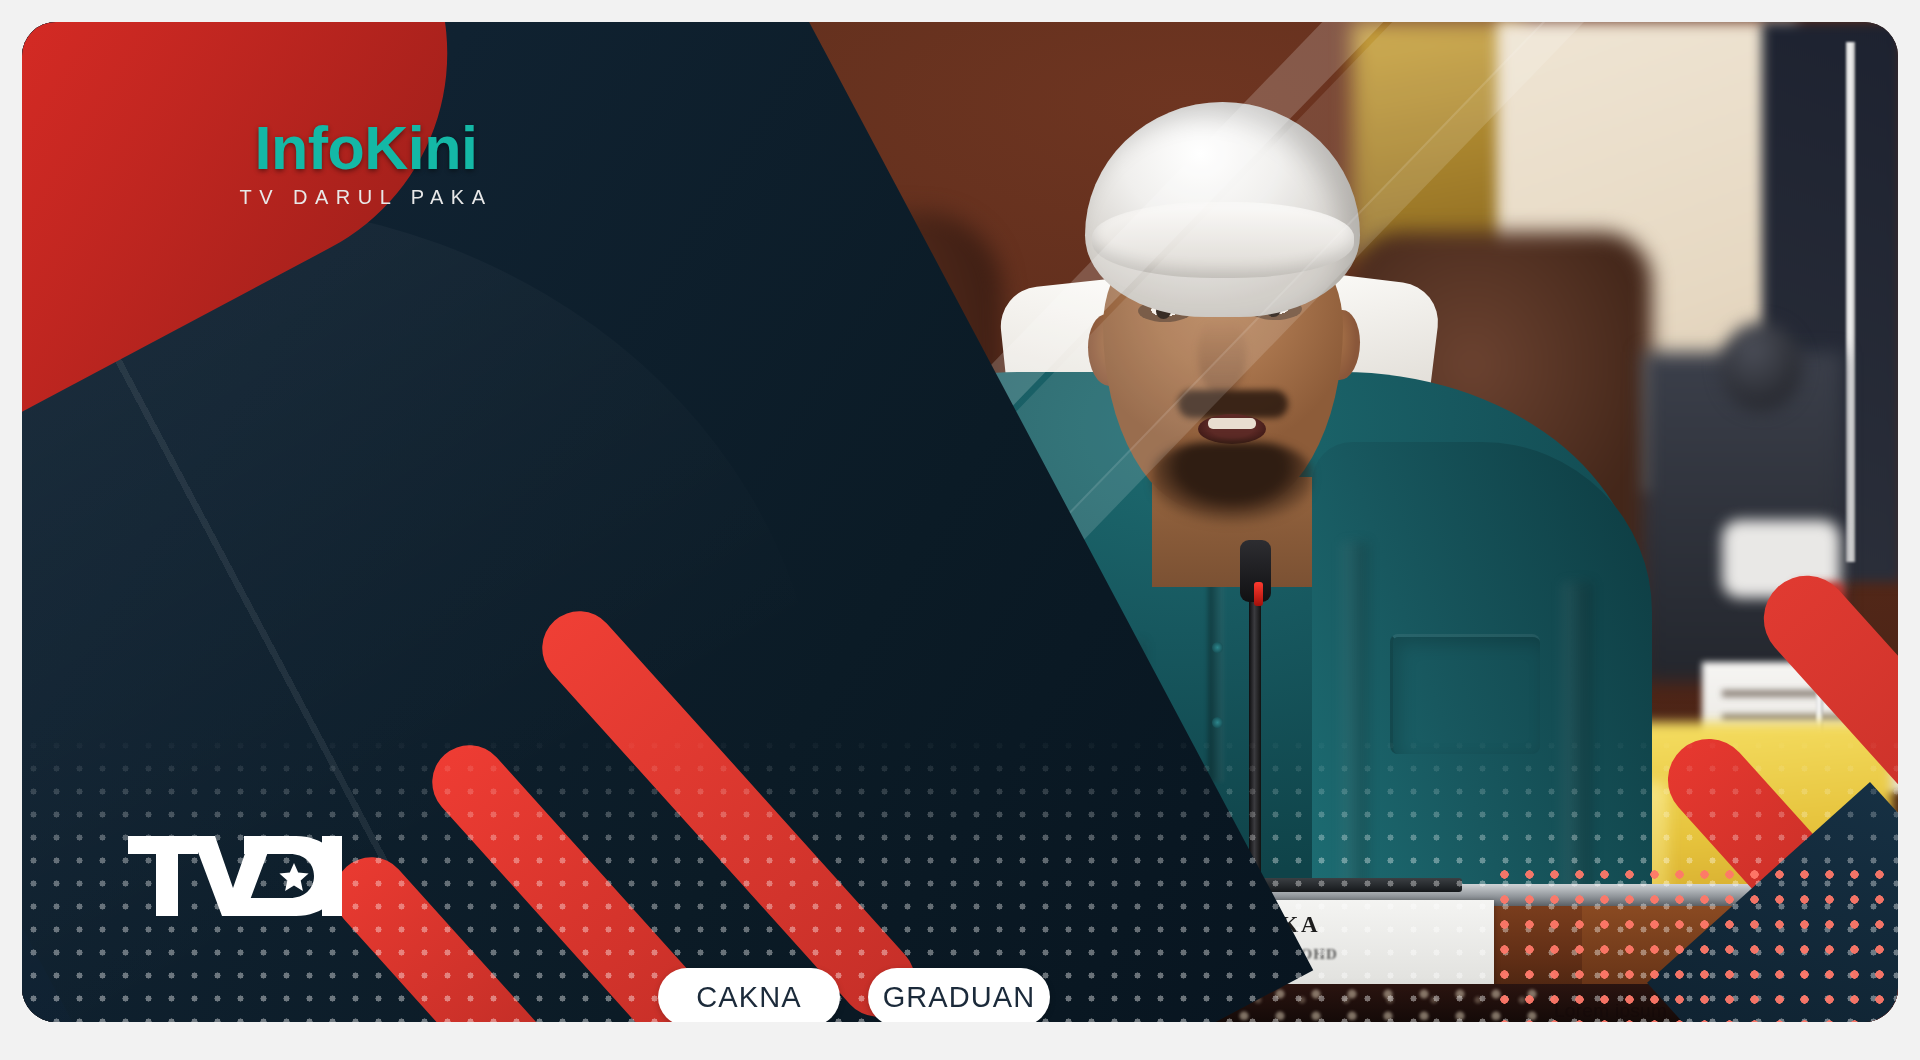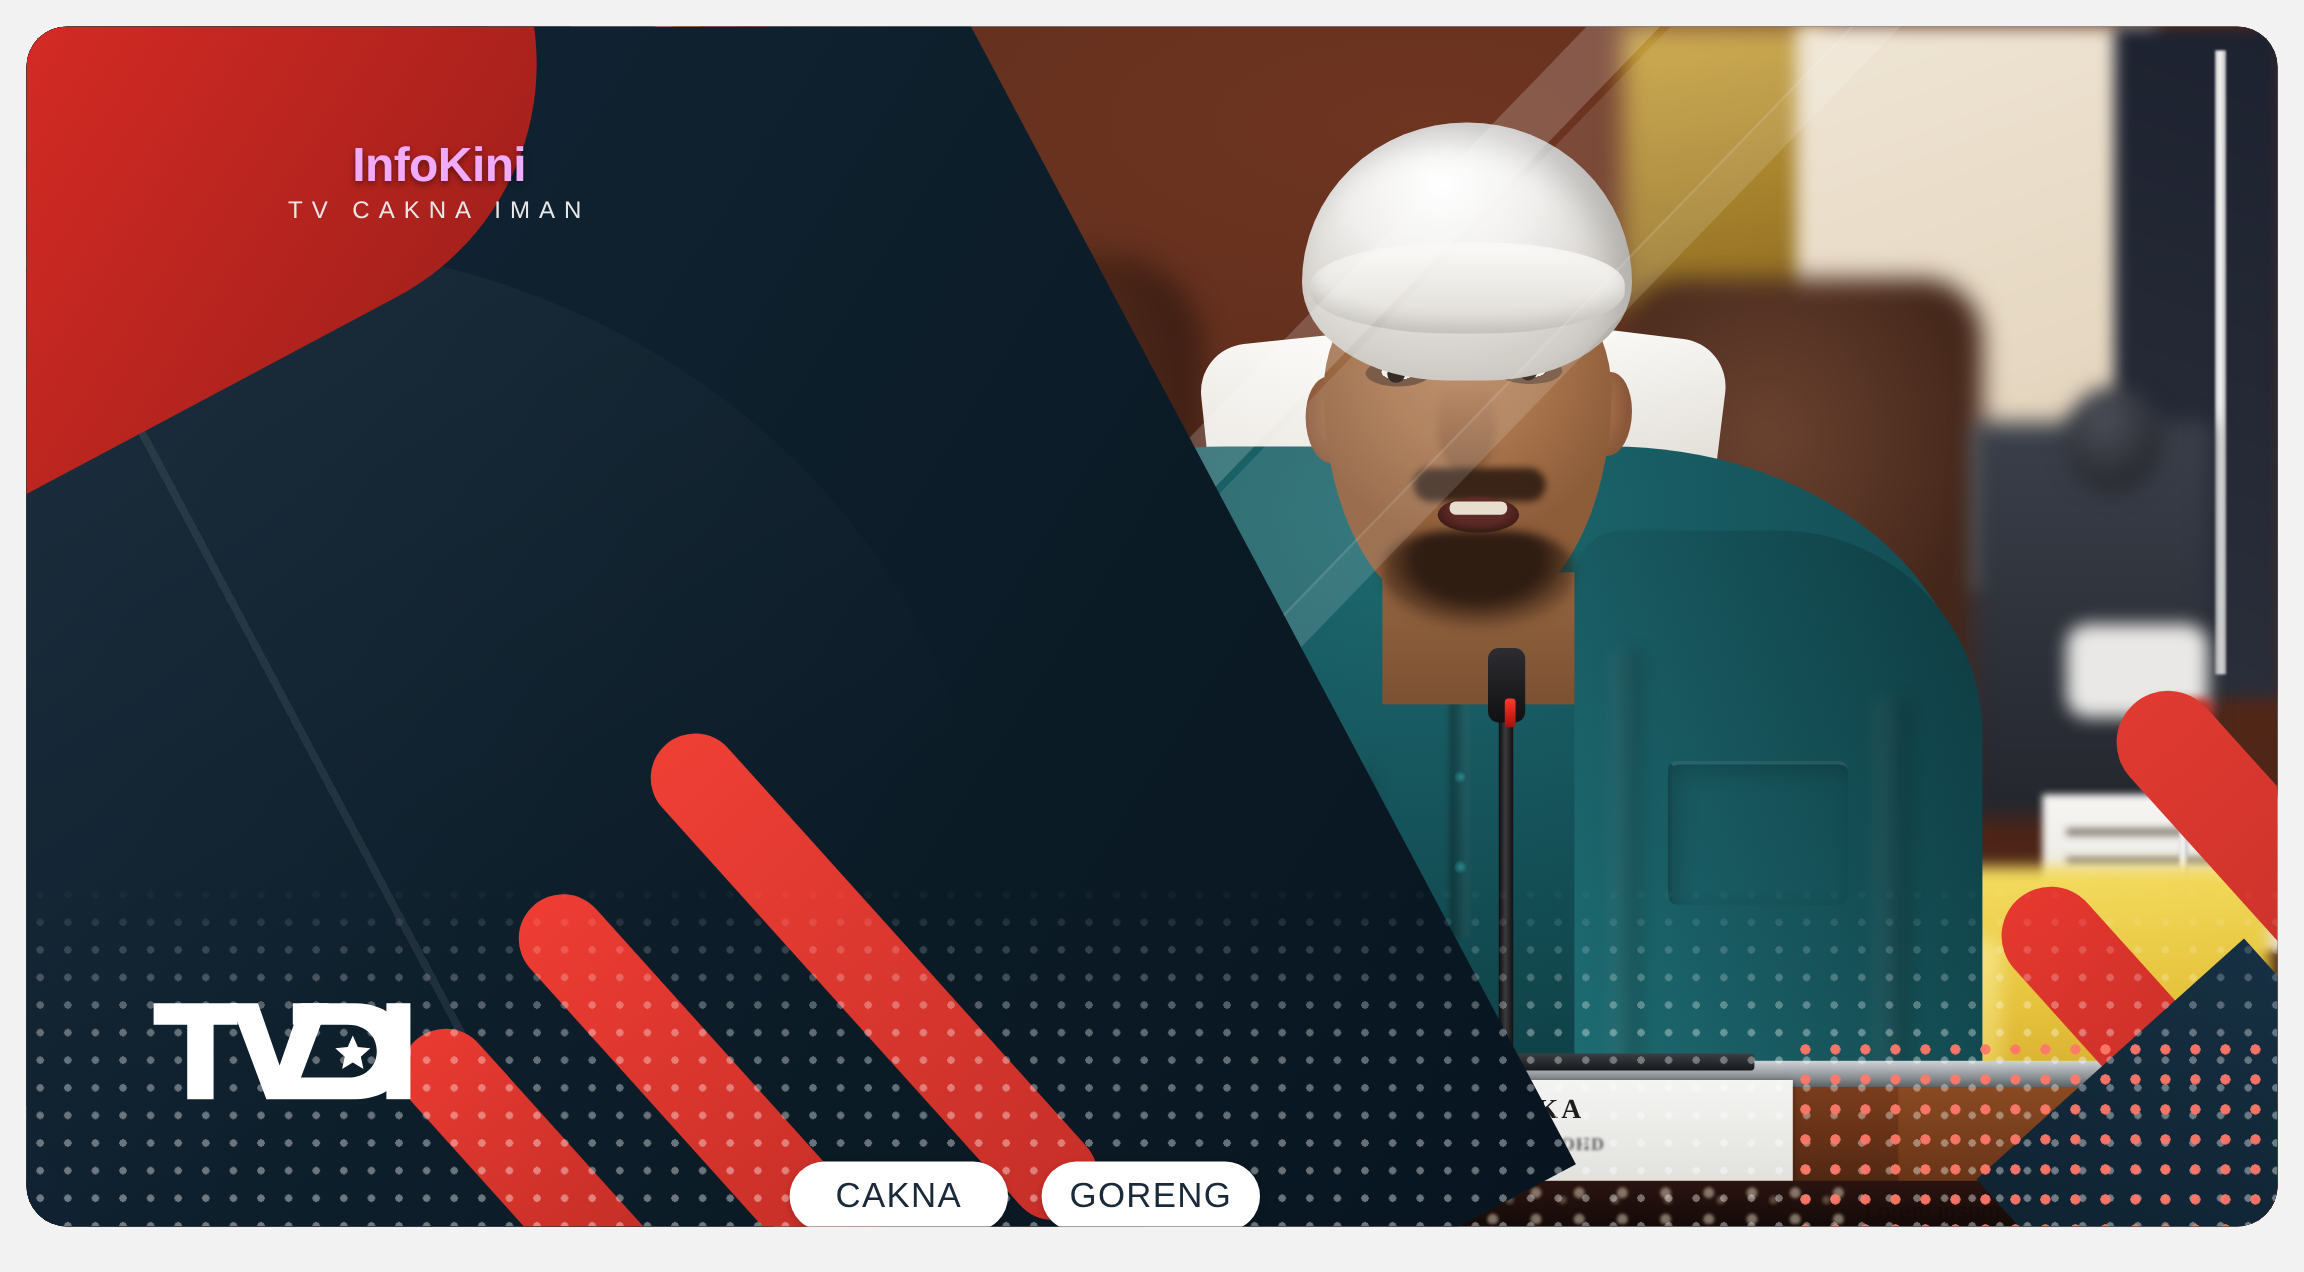--- a/index.html
+++ b/index.html
@@ -473,24 +473,24 @@
   }
 
   
   #brand {
     position: absolute;
     left: 174px; top: 96px;
     width: 340px;
     text-align: center;
   }
   #brand .bname {
-    font-size: 40px;
+    font-size: 61px;
     font-weight: 700;
     letter-spacing: -0.5px;
-    color: #f0abfc;
+    color: #14b8a6;
     line-height: 1;
     text-shadow: 0 2px 5px rgba(0,0,0,.45);
   }
   #brand .bsub {
     margin-top: 7px;
     font-size: 20px;
     font-weight: 400;
     letter-spacing: 7.5px;
     color: #e8e8e8;
   }
@@ -666,21 +666,21 @@
       <div class="bar" style="left:1690px; top:700px;  width:430px; height:82px; background:linear-gradient(90deg,#e6382f,#a82620);"></div>
 
       <div class="bar" style="left:1848px; top:760px; width:420px; height:300px; border-radius:0; background:linear-gradient(150deg,#163043,#0b1b27);"></div>
     </div>
 
     <div class="dots-bottom"></div>
     <div class="dots-red"></div>
 
     <div id="brand">
       <div class="bname">InfoKini</div>
-      <div class="bsub">TV CAKNA IMAN</div>
+      <div class="bsub">TV DARUL PAKA</div>
     </div>
 
 
     <div id="tvdi">
       <svg viewBox="0 0 220 92" xmlns="http://www.w3.org/2000/svg" aria-hidden="true">
         <g fill="#ffffff">
 
           <path d="M2 6 h70 v18 H52 v62 H30 V24 H2 Z"></path>
 
           <path d="M66 6 h23 l18 52 18 -52 h23 l-30 80 H96 Z"></path>
@@ -691,19 +691,19 @@
 
         <g>
           <path d="M150 28 a19 19 0 1 0 0 38 a15 15 0 1 1 0 -38 Z" fill="#ffffff"></path>
           <path d="M168 33 l4.2 9.6 10.4 1 -7.9 7 2.2 10.3 -8.9 -5.5 -8.9 5.5 2.2 -10.3 -7.9 -7 10.4 -1 Z" fill="#ffffff"></path>
         </g>
       </svg>
     </div>
 
     <div class="pills">
       <div class="pill">CAKNA</div>
-      <div class="pill">GORENG</div>
+      <div class="pill">GRADUAN</div>
     </div>
 
     <div id="watermark">Lorem ipsum</div>
 
   </div>
 </div>
 
 </body></html>

